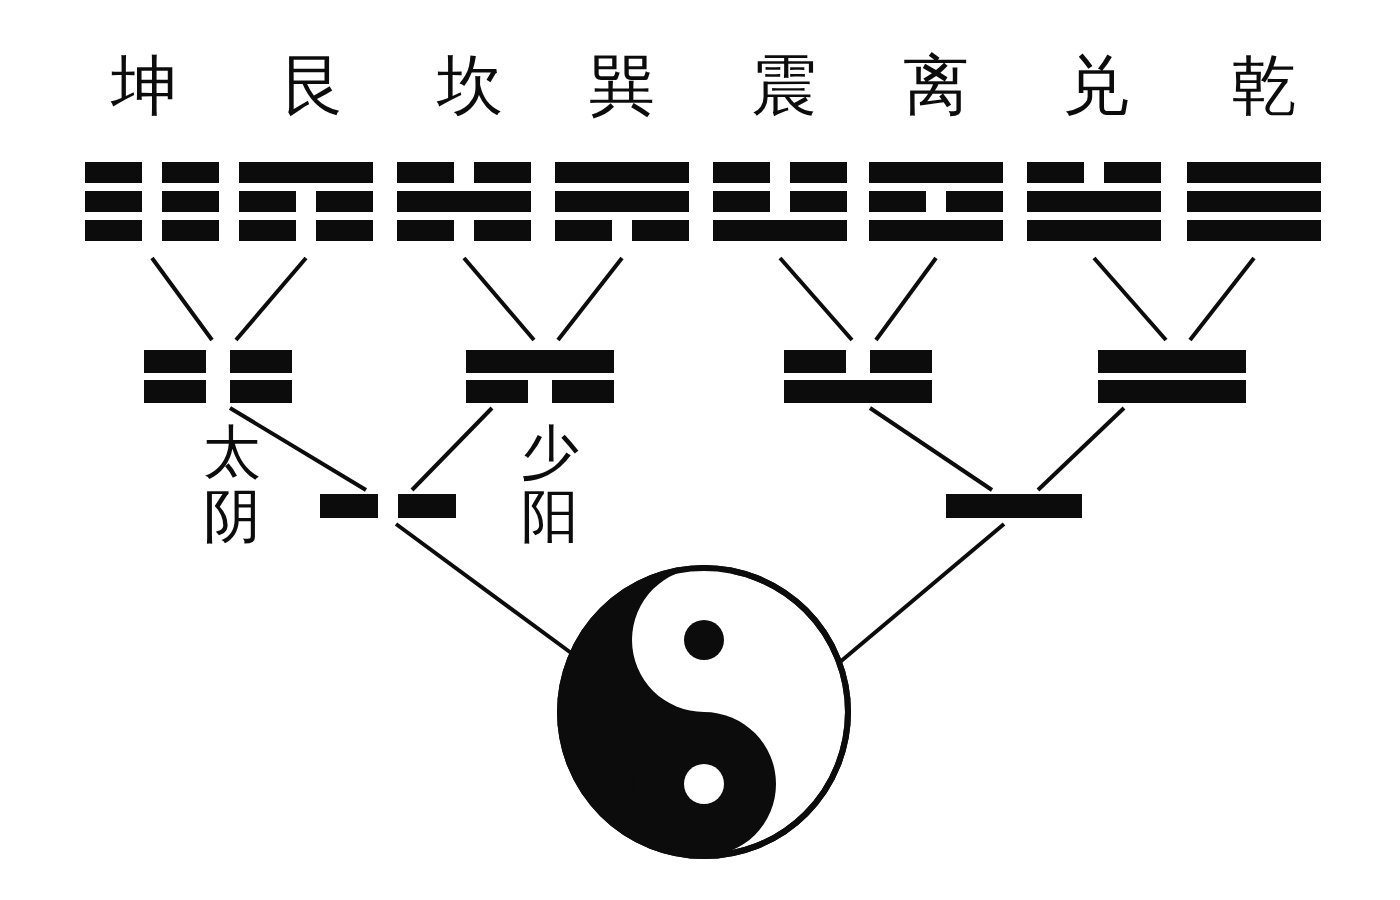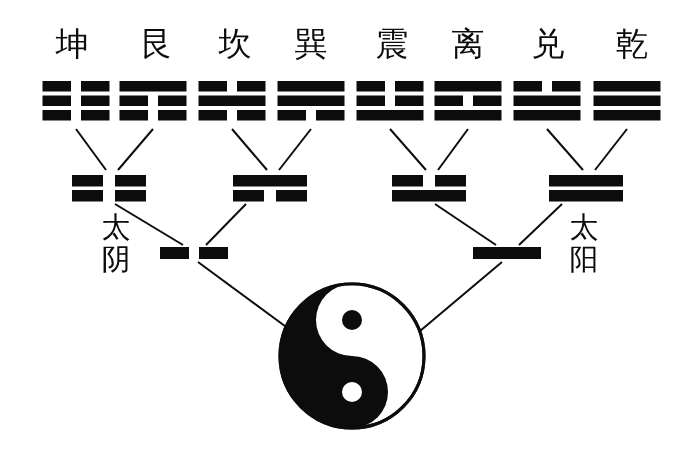--- a/index.html
+++ b/index.html
@@ -153,15 +153,15 @@
   <div class="name" style="left:42px">坤</div>
   <div class="name" style="left:127px">艮</div>
   <div class="name" style="left:205px">坎</div>
   <div class="name" style="left:281px">巽</div>
   <div class="name" style="left:362px">震</div>
   <div class="name" style="left:438px">离</div>
   <div class="name" style="left:518px">兑</div>
   <div class="name" style="left:602px">乾</div>
 
   <div class="vlabel" style="left:98px">太阴</div>
-  <div class="vlabel" style="left:566px">太阳</div>
+  <div class="vlabel" style="left:257px">少阳</div>
 
 </div>
 
 </body></html>

